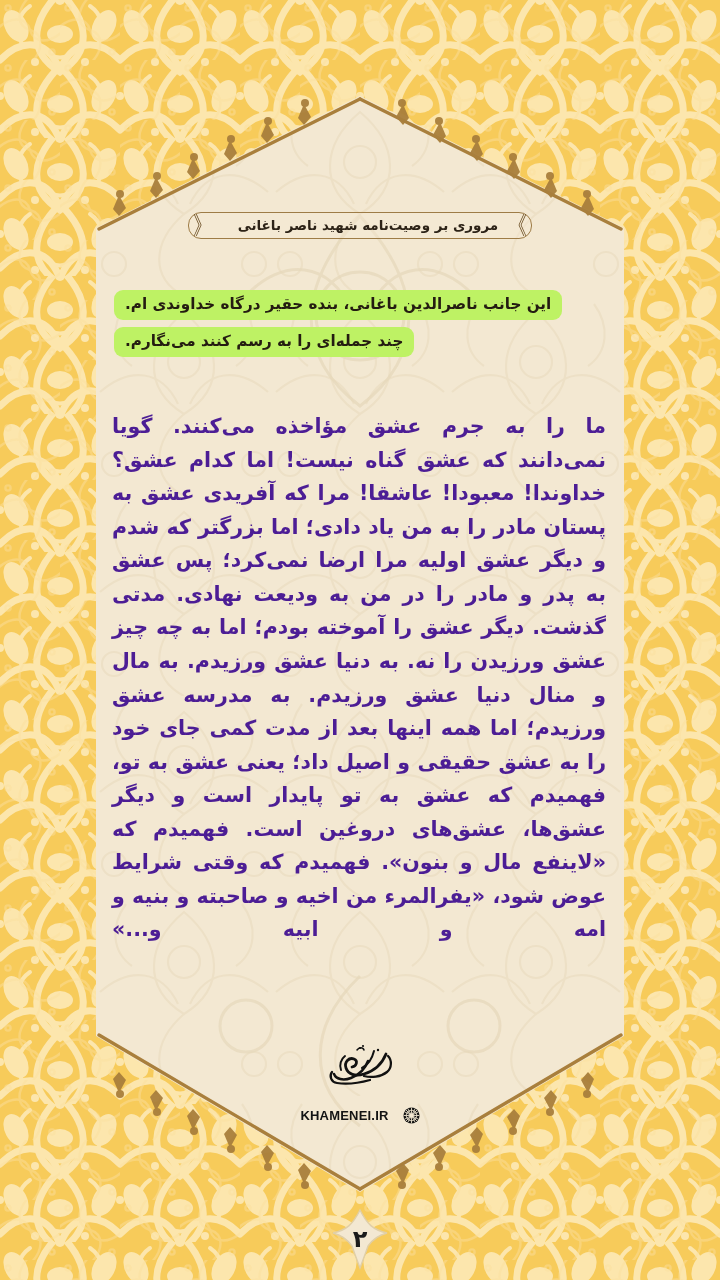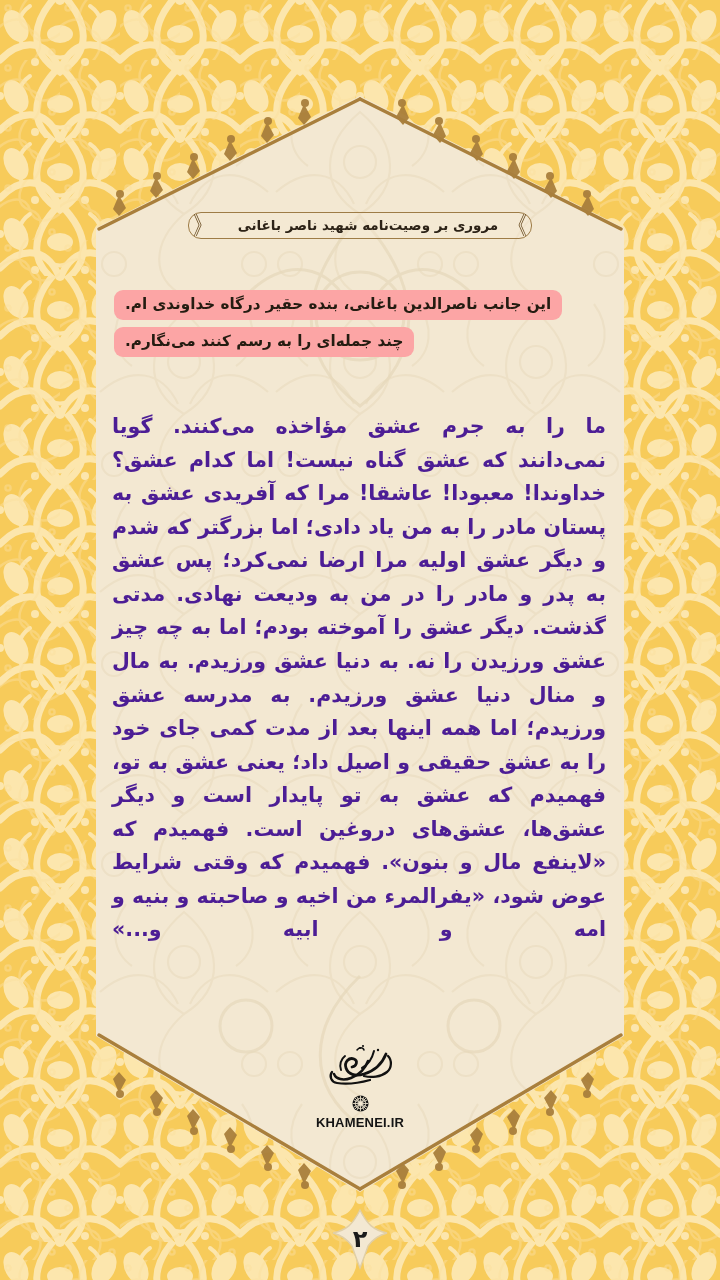--- a/index.html
+++ b/index.html
@@ -104,21 +104,21 @@
     top: 194px;
     right: 20px;
     width: 490px;
     display: flex;
     flex-direction: column;
     align-items: flex-end;
     gap: 7px;
   }
 
   .intro-line {
-    background: #fca5a5;
+    background: #bef264;
     color: #241c11;
     font-size: 15.2px;
     font-weight: 700;
     line-height: 1.32;
     padding: 4px 11px 6px;
     border-radius: 9px;
     white-space: nowrap;
     letter-spacing: -0.5px;
   }
 
@@ -151,23 +151,22 @@
   }
 
   #calligraphy {
     width: 76px;
     height: 50px;
   }
 
   #khamenei-mark {
     display: flex;
     align-items: center;
-    gap: 3px;
-    margin-top: 1px;
-    flex-direction: column;
+    gap: 14px;
+    margin-top: 13px;
   }
 
   #khamenei-wordmark {
     font-size: 13px;
     font-weight: 700;
     letter-spacing: 0.2px;
     color: #141414;
     font-family: "Liberation Sans", sans-serif;
     direction: ltr;
   }

